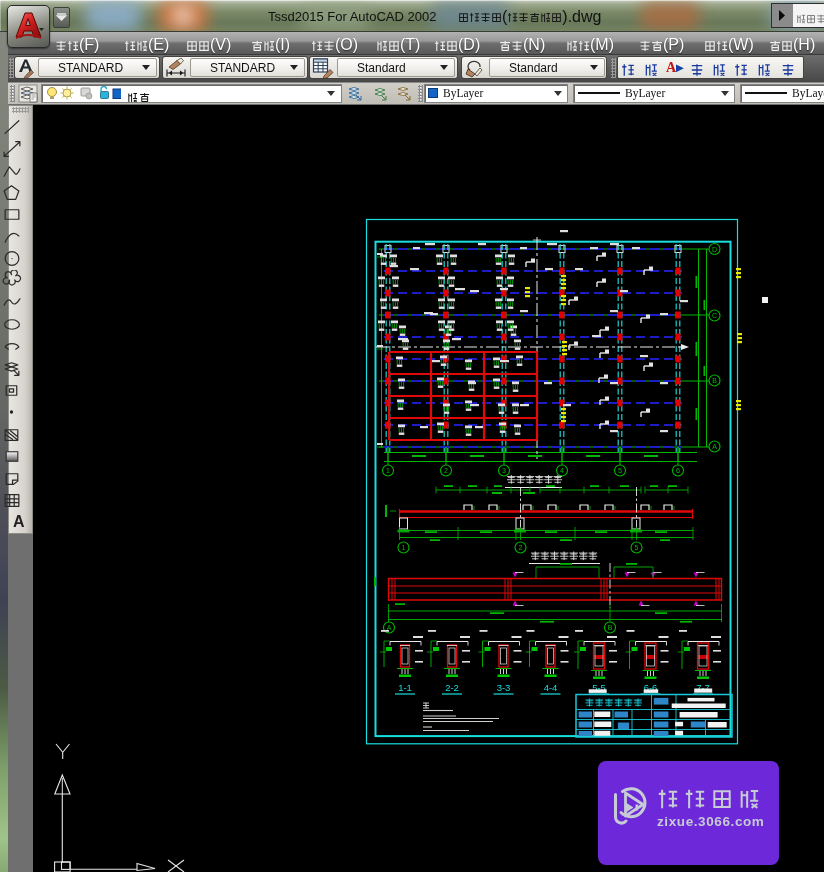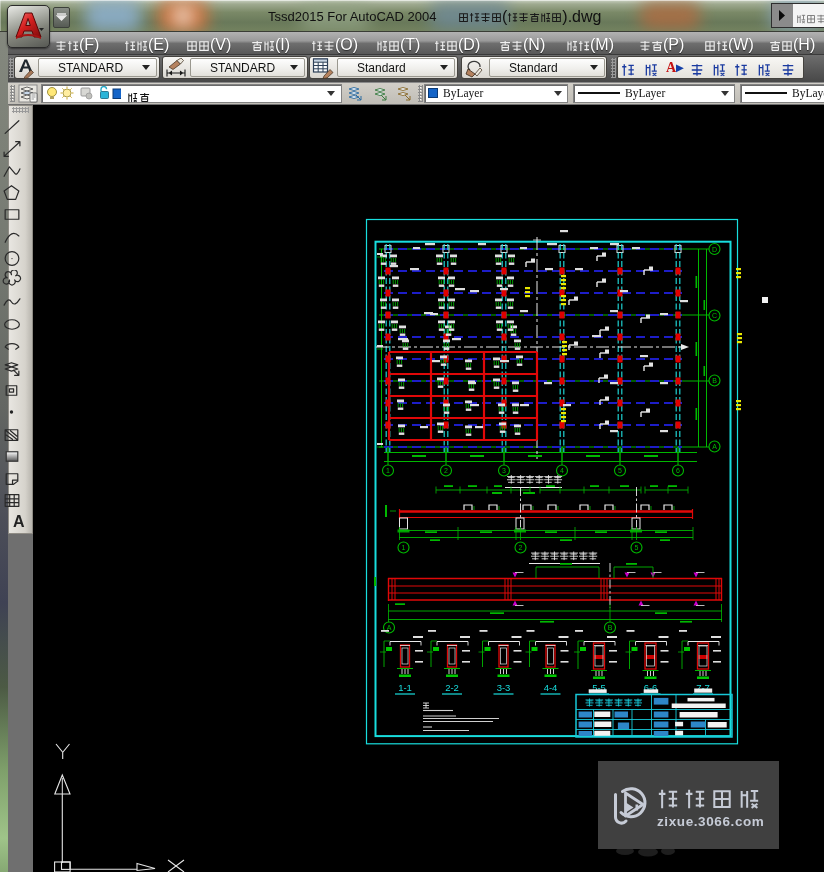--- a/index.html
+++ b/index.html
@@ -24,21 +24,21 @@
 .carow{position:absolute;width:0;height:0;border-left:4px solid transparent;border-right:4px solid transparent;border-top:5px solid #222}
 .grip{position:absolute;width:5px;background-image:radial-gradient(circle at 1.5px 1.5px,#9a9a9a 1px,transparent 1.2px);background-size:3px 3px}
 .grip2{position:absolute;width:5px;background-image:radial-gradient(circle at 1.5px 1.5px,#8a8a8a 1px,transparent 1.2px),radial-gradient(circle at 2.2px 2.2px,#fff 1px,transparent 1.2px);background-size:3px 3px}
 
 #lbar{left:8px;top:105px;width:25px;height:429px;background:linear-gradient(90deg,#e8e6e1,#d6d3cc 70%,#b8b5ae);border:1px solid #8f8c85;z-index:40}
 #lgray{left:8px;top:534px;width:25px;height:338px;background:#6f6f6f;z-index:39}
 #lbord{left:0;top:32px;width:8px;height:840px;background:linear-gradient(180deg,#84887e 0%,#767a72 25%,#636662 45%,#4c4e58 58%,#3f4254 68%,#4c5a44 78%,#7fa06b 88%,#9fc489 96%,#86a873 100%);z-index:41}
 .licon{position:absolute;left:2px;width:20px;height:21px}
 svg{display:block}
 .cjk{display:inline-block;vertical-align:-2px}
-#wm{left:598px;top:761px;width:181px;height:88px;background:#404040;border-radius:0;z-index:50}
+#wm{left:598px;top:761px;width:181px;height:104px;background:#6d28d9;border-radius:8px;z-index:50}
 </style></head><body>
 <div id="root">
 <svg width="0" height="0" style="position:absolute">
       <defs>
 <g id="g1">
           <path d="M1.5,2.2 H10.5 M6,1 V11 M1.5,6 H10.5 M2.5,9.2 H9.5" fill="none" stroke="currentColor" stroke-width="1.1"></path>
         </g>
 <g id="g2">
           <path d="M1.8,1.8 H10.2 V10.4 H1.8 Z M1.8,6 H10.2 M6,1.8 V10.4" fill="none" stroke="currentColor" stroke-width="1.1"></path>
         </g>
@@ -55,21 +55,21 @@
     </svg>
 <div id="tbar" class="abs">
       <div class="abs blob" style="left:85px;top:0px;width:56px;height:32px;background:#8fb4d8;border-radius:10px"></div>
       <div class="abs blob" style="left:158px;top:0px;width:50px;height:32px;background:#e07038;border-radius:10px"></div>
       <div class="abs blob" style="left:172px;top:6px;width:22px;height:20px;background:#f5e8dc;border-radius:10px"></div>
       <div class="abs blob" style="left:430px;top:2px;width:80px;height:28px;background:#6f8a9a;border-radius:10px"></div>
       <div class="abs blob" style="left:640px;top:2px;width:60px;height:28px;background:#b06a40;border-radius:10px"></div>
       <div class="abs blob" style="left:770px;top:0px;width:54px;height:30px;background:#8aa8c4;border-radius:10px"></div>
       <div class="abs blob" style="left:300px;top:6px;width:70px;height:24px;background:#93a486;border-radius:10px"></div>
       <div id="tbrd" class="abs"></div>
-      <div class="abs" style="left:268px;top:9px;font-size:13px;color:#111;white-space:nowrap">Tssd2015 For AutoCAD 2004</div>
+      <div class="abs" style="left:268px;top:9px;font-size:13px;color:#111;white-space:nowrap">Tssd2015 For AutoCAD 2002</div>
       <div class="abs" style="left:458px;top:8px;font-size:16px;color:#111;white-space:nowrap"><svg class="cjk" width="11" height="11" viewBox="0 0 12 12" style="vertical-align:-1px" color="#1a1a1a">
           <use href="#g2"></use>
         </svg><svg class="cjk" width="11" height="11" viewBox="0 0 12 12" style="vertical-align:-1px" color="#1a1a1a">
           <use href="#g3"></use>
         </svg><svg class="cjk" width="11" height="11" viewBox="0 0 12 12" style="vertical-align:-1px" color="#1a1a1a">
           <use href="#g1"></use>
         </svg><svg class="cjk" width="11" height="11" viewBox="0 0 12 12" style="vertical-align:-1px" color="#1a1a1a">
           <use href="#g2"></use>
         </svg>(<svg class="cjk" width="11" height="11" viewBox="0 0 12 12" style="vertical-align:-1px" color="#1a1a1a">
           <use href="#g3"></use>

